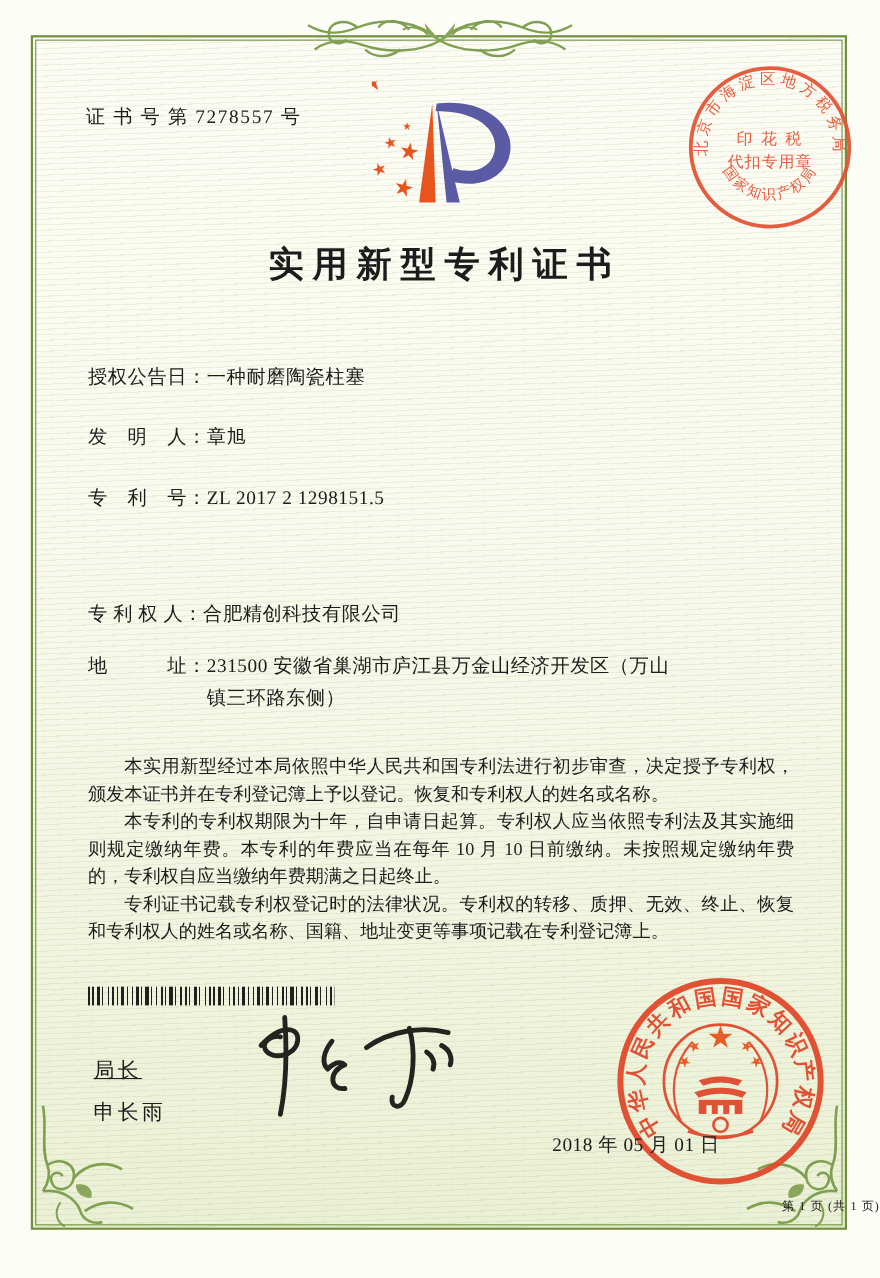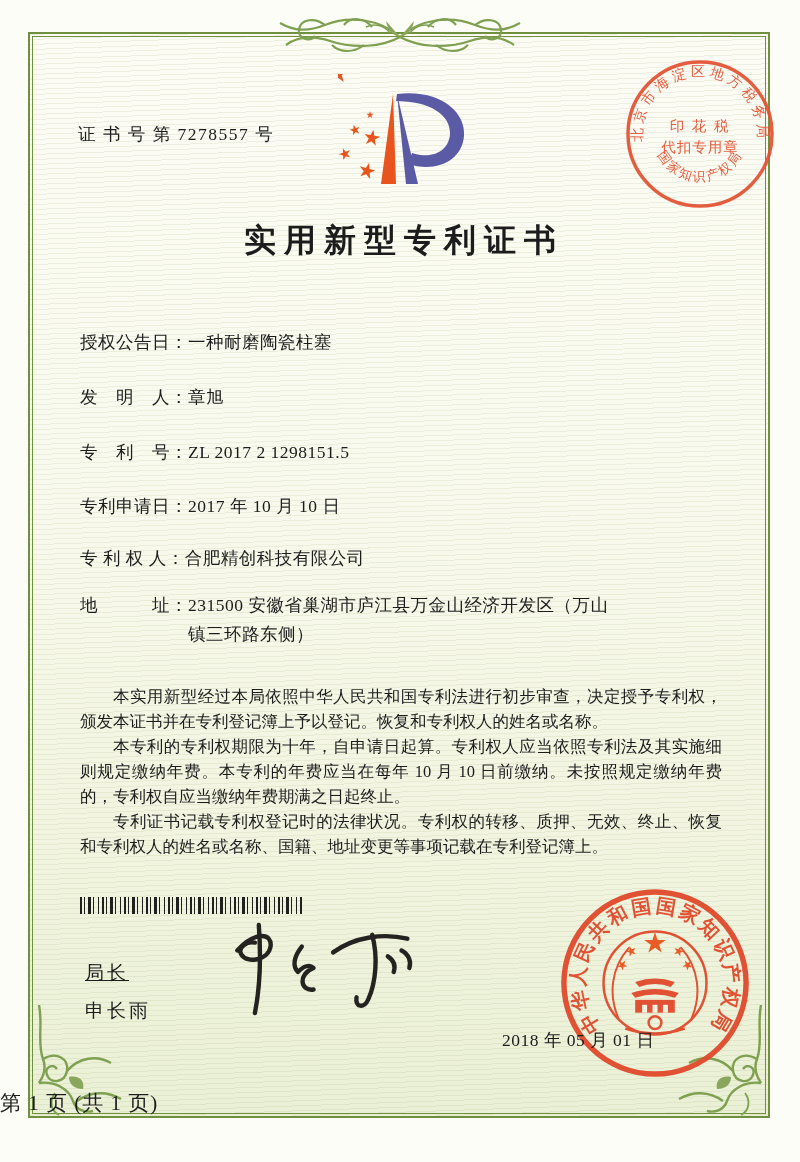--- a/index.html
+++ b/index.html
@@ -18,21 +18,21 @@
       linear-gradient(180deg,#fcfcf5 0%,#f9faee 40%,#f3f5e2 70%,#eaf0d5 100%);
   }
   .cert-area::after {
     content:""; position:absolute; inset:2px; border:1px solid #71903e;
   }
   .orn-top { position:absolute; left:50%; top:7px; transform:translateX(-50%); }
   .orn-bl  { position:absolute; left:33px;  top:1005px; }
   .orn-br  { position:absolute; right:33px; top:1005px; transform:scaleX(-1); }
 
   
-  .cert-no { position:absolute; left:78px; top:94px; font-size:17.5px; letter-spacing:1.5px;margin-top:28px; }
+  .cert-no { position:absolute; left:78px; top:94px; font-size:17.5px; letter-spacing:1.5px; }
   .logo { position:absolute; left:338px; top:74px; }
   .tax-stamp { position:absolute; left:621px; top:55px; opacity:.93; }
   .title {
     position:absolute; left:0; right:0; top:219px; text-align:center;
     font-size:32px; font-weight:bold; letter-spacing:8px; text-indent:8px;
   }
 
   
   .field { position:absolute; left:80px; font-size:17.5px; white-space:nowrap; letter-spacing:.5px; }
   .f-name      { top:330px; }
@@ -59,21 +59,21 @@
   }
   .officer-title, .officer-name {
     position:absolute; left:85px; font-size:19px;
     font-family:"Liberation Sans","DejaVu Sans",sans-serif; letter-spacing:3px;
   }
   .officer-title { top:960px;text-decoration:underline; }
   .officer-name  { top:998px; }
   .signature { position:absolute; left:208px; top:912px; }
   .seal { position:absolute; left:556px; top:884px; opacity:.95; }
   .seal-date { position:absolute; left:502px; top:1028px; font-size:17.5px; letter-spacing:.5px; z-index:3; }
-  .footer { position:absolute; left:0; right:0; top:1089px; text-align:left; font-size:21px; letter-spacing:1px; }
+  .footer { position:absolute; left:0; right:0; top:1089px; text-align:right; font-size:11px; letter-spacing:1px;padding-left:32px; }
 
   svg text { font-family:"Liberation Serif","DejaVu Serif",serif; }
 </style>
 </head>
 <body>
 
 <div class="page">
 
   <div class="cert-area"></div>
 
@@ -144,23 +144,20 @@
   <div class="title">实用新型专利证书</div>
 
   <div class="field f-name">
     <span class="flabel">授权公告日：</span><span class="fvalue">一种耐磨陶瓷柱塞</span>
   </div>
   <div class="field f-inventor">
     <span class="flabel">发　明　人：</span><span class="fvalue">章旭</span>
   </div>
   <div class="field f-patentno">
     <span class="flabel">专　利　号：</span><span class="fvalue">ZL 2017 2 1298151.5</span>
-  </div>
-  <div class="field f-filing">
-    <span class="flabel">专利申请日：</span><span class="fvalue">2017 年 10 月 10 日</span>
   </div>
   <div class="field f-patentee">
     <span class="flabel">专 利 权 人：</span><span class="fvalue">合肥精创科技有限公司</span>
   </div>
   <div class="field f-address">
     <span class="flabel">地　　　址：</span><span class="fvalue">231500 安徽省巢湖市庐江县万金山经济开发区（万山镇三环路东侧）</span>
   </div>
 
   <div class="body-text">
     <p>本实用新型经过本局依照中华人民共和国专利法进行初步审查，决定授予专利权，颁发本证书并在专利登记簿上予以登记。恢复和专利权人的姓名或名称。</p>

